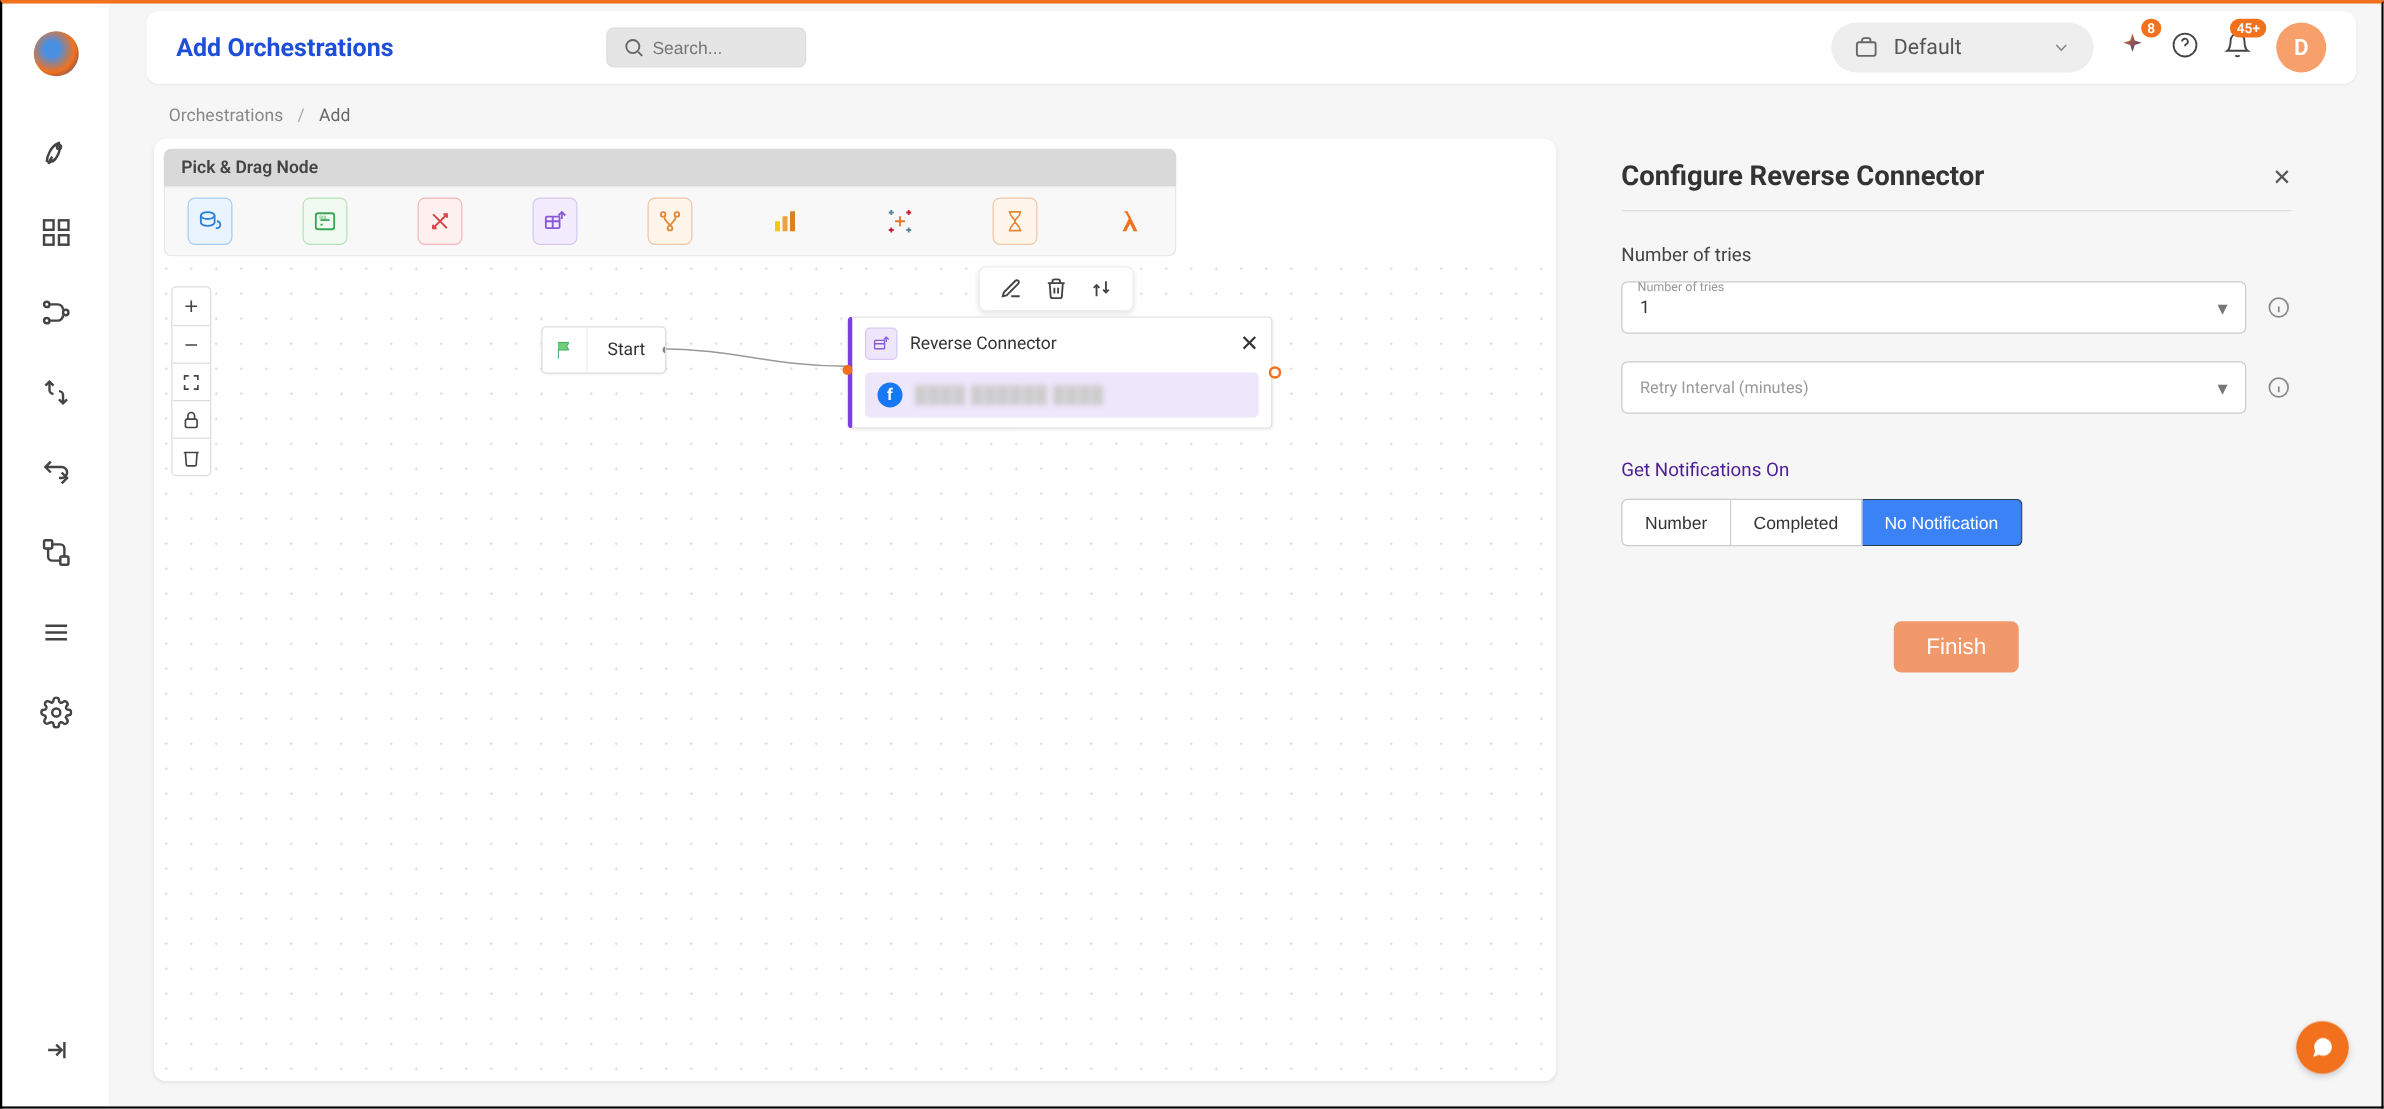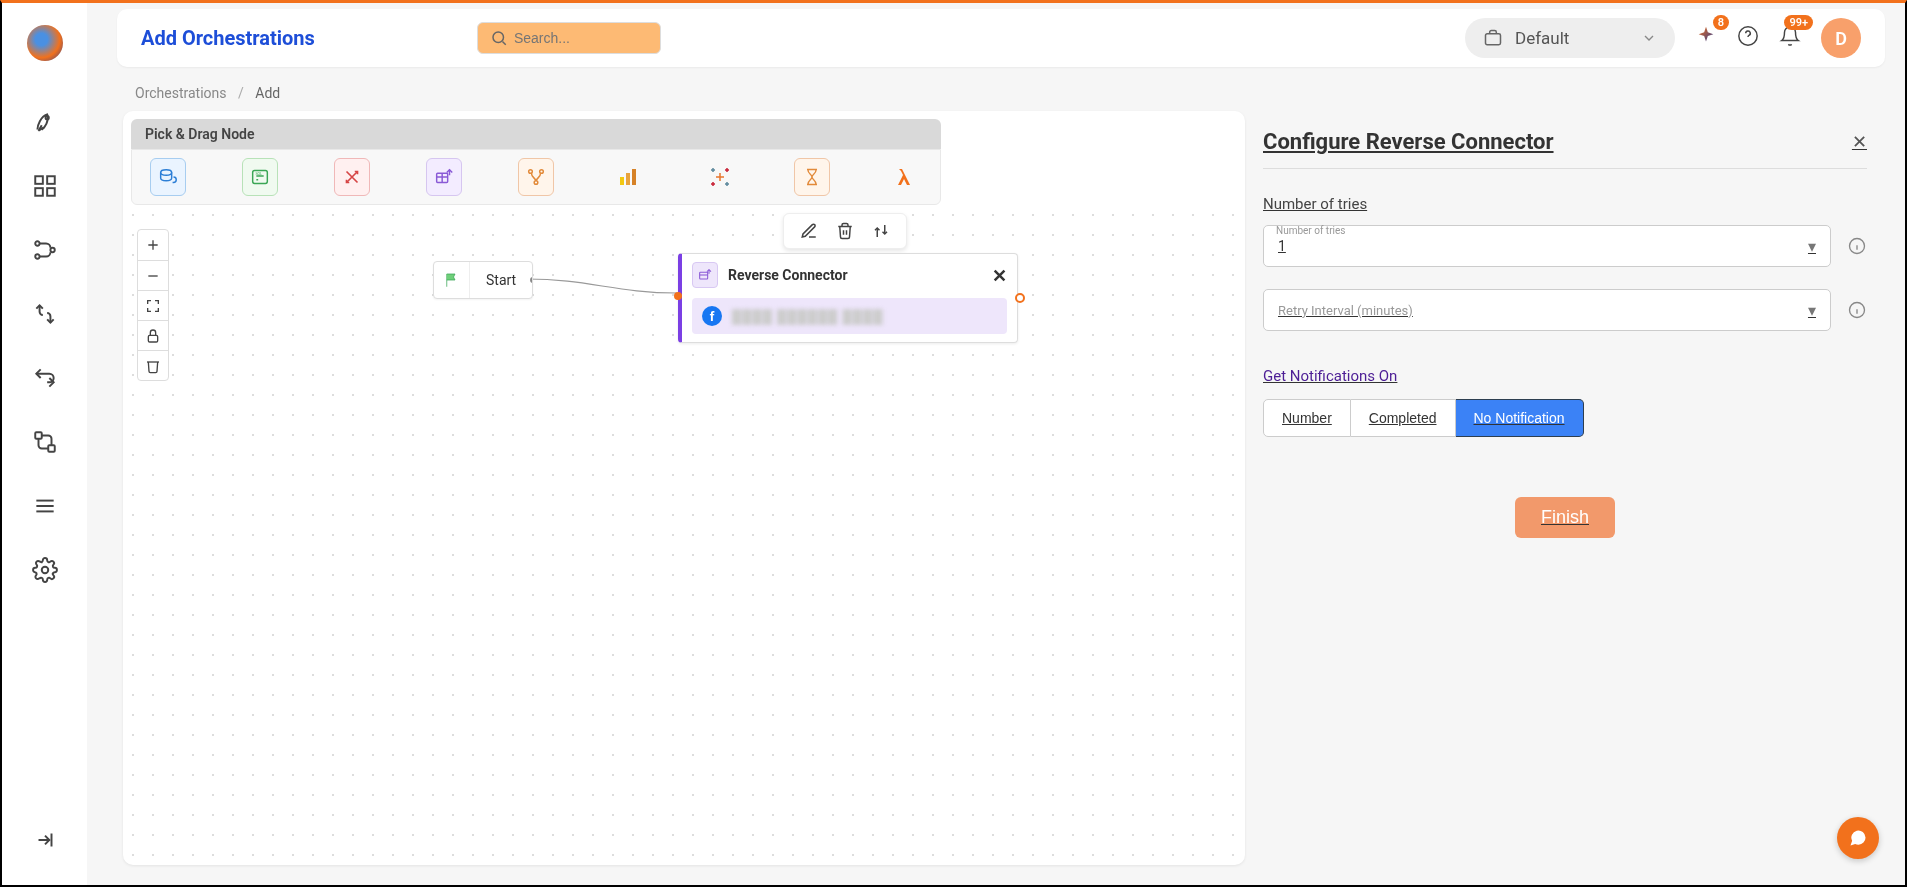--- a/index.html
+++ b/index.html
@@ -45,22 +45,22 @@
   background:#fff; border-radius: 10px; height:58px;
   display:flex; align-items:center; padding: 0 24px;
   box-shadow: 0 1px 2px rgba(0,0,0,0.05);
 }
 .topbar-title { font-size:20px; font-weight:700; color:#1d4ed8; }
 .search-box {
   margin-left: auto; margin-right: auto;
   position: relative; left: -160px;
 }
 .search-wrap {
-  border:1px solid #ddd; border-radius:6px; background:#fdba74;
-  display:flex; align-items:center; padding: 6px 12px; width: 184px;
+  border:1px solid #ddd; border-radius:6px; background:#e5e5e5;
+  display:flex; align-items:center; padding: 6px 12px; width: 160px;
 }
 .search-wrap svg { width:18px; height:18px; stroke:#666; fill:none; stroke-width:2;}
 .search-wrap input { border:none; background:transparent; outline:none; width: 110px; margin-left:6px; font-size:14px; color:#666;}
 .tb-right { margin-left:auto; display:flex; align-items:center; gap:20px;}
 .workspace-dd {
   background:#eee; border-radius:20px; display:flex; align-items:center;
   padding: 10px 18px; gap:12px; cursor:pointer; min-width: 210px;
 }
 .workspace-dd svg.brief { width:20px;height:20px; stroke:#666; fill:none; stroke-width:1.8;}
 .workspace-dd span { font-size:17px; color:#555;}
@@ -132,38 +132,37 @@
 .start-node .flag { width:36px;height:36px; display:flex; align-items:center;justify-content:center; border-right:1px solid #eee;}
 .start-node .lbl { padding: 0 16px; font-size:14px; color:#333;}
 .start-node .dot-out { position:absolute; right:-4px; top:50%; width:6px;height:6px; background:#888; border-radius:50%; transform:translateY(-50%);}
 
 .rc-node {
   position:absolute; left:555px; top:48px;
   width: 340px; background:#fff; border:1px solid #ddd; border-left:4px solid #7b3fe4;
   border-radius:4px; box-shadow:0 1px 3px rgba(0,0,0,0.08);
   padding: 8px 10px;
 }
-.rc-node .head { display:flex; align-items:center; gap:10px;font-weight:bold;}
+.rc-node .head { display:flex; align-items:center; gap:10px;}
 .rc-node .head .ico { width:26px;height:26px; background:#eee6fb; border:1px solid #d8c8f3; border-radius:4px; display:flex;align-items:center;justify-content:center;}
 .rc-node .head .ttl { font-size:14px; color:#333;}
 .rc-node .head .x { margin-left:auto; cursor:pointer; color:#333; font-size:18px;}
 .rc-node .row2 {
   margin-top:10px; background:#eee6fb; border-radius:4px; padding:8px 10px;
   display:flex; align-items:center; gap:10px;
 }
 .rc-node .row2 .fbico { width:20px;height:20px;border-radius:50%;background:#1877f2; display:flex;align-items:center;justify-content:center;color:#fff;font-weight:700;font-size:13px;}
 .rc-node .row2 .blurtxt { color:#ccc; filter: blur(2px); letter-spacing:1px; font-size:13px;}
 .rc-node .in-dot { position:absolute; left:-8px; top:38px; width:8px;height:8px; background:#f2711c; border-radius:50%;}
 .rc-node .out-dot { position:absolute; right:-8px; top:50%; width:10px;height:10px; border:2px solid #f2711c; background:#fff; border-radius:50%; transform:translateY(-50%);}
 svg.edge { position:absolute; left:404px; top:56px; width:156px; height:60px; overflow:visible;}
 
 .right-panel {
-  width: 640px; background:#f6f6f6; padding: 18px 18px;
+  width: 640px; background:#f6f6f6; padding: 18px 52px;
   border-left: 0;
-  text-decoration: underline;
 }
 .rp-head { display:flex; align-items:center; }
 .rp-head h2 { font-size:22px; font-weight:700; color:#333;}
 .rp-head .close { margin-left:auto; cursor:pointer; color:#555; font-size:18px;}
 .rp-hr { border:none; border-top:1px solid #ddd; margin: 14px 0 26px;}
 .field-label { font-size:15px; color:#444; margin-bottom:12px;}
 .select-row { display:flex; align-items:center; gap:16px; margin-bottom:22px;}
 .select-wrap {
   flex:1; position:relative; border:1px solid #ccc; border-radius:5px; background:#fff;
   height: 42px; display:flex; align-items:center; padding: 0 14px;
@@ -318,21 +317,21 @@
               <path d="M9.5 9a2.5 2.5 0 1 1 3.5 2.3c-.8.4-1 1-1 1.7"></path>
               <line x1="12" y1="17" x2="12" y2="17.01"></line>
             </svg>
         </div>
 
         <div class="ico-btn">
           <svg viewBox="0 0 24 24">
               <path d="M18 8a6 6 0 0 0-12 0c0 7-3 9-3 9h18s-3-2-3-9"></path>
               <path d="M13.7 21a2 2 0 0 1-3.4 0"></path>
             </svg>
-          <span class="badge-o">99+</span>
+          <span class="badge-o">45+</span>
         </div>
 
         <div class="avatar">D</div>
       </div>
     </div>
 
     <div class="breadcrumb">
       <a href="#">Orchestrations</a>
       <span class="sep">/</span>
       <span class="cur">Add</span>

